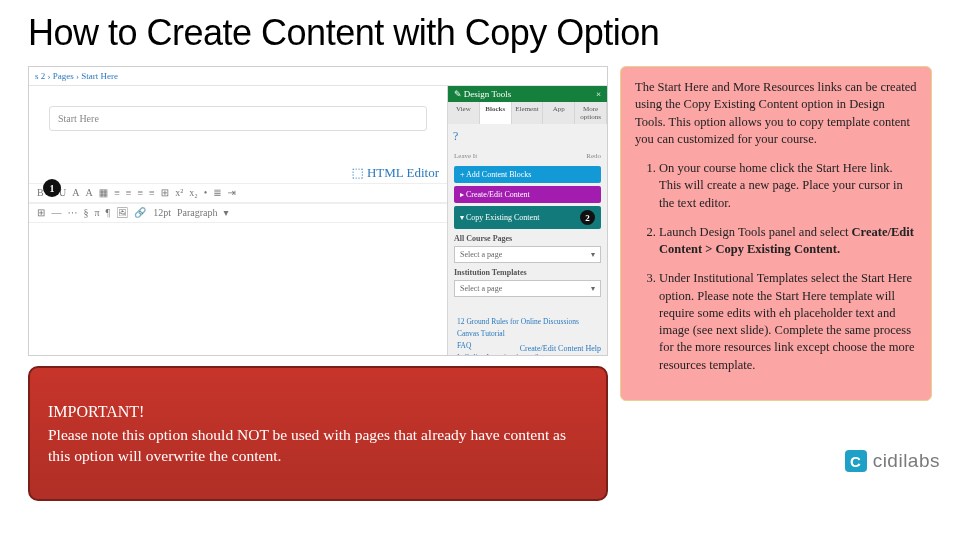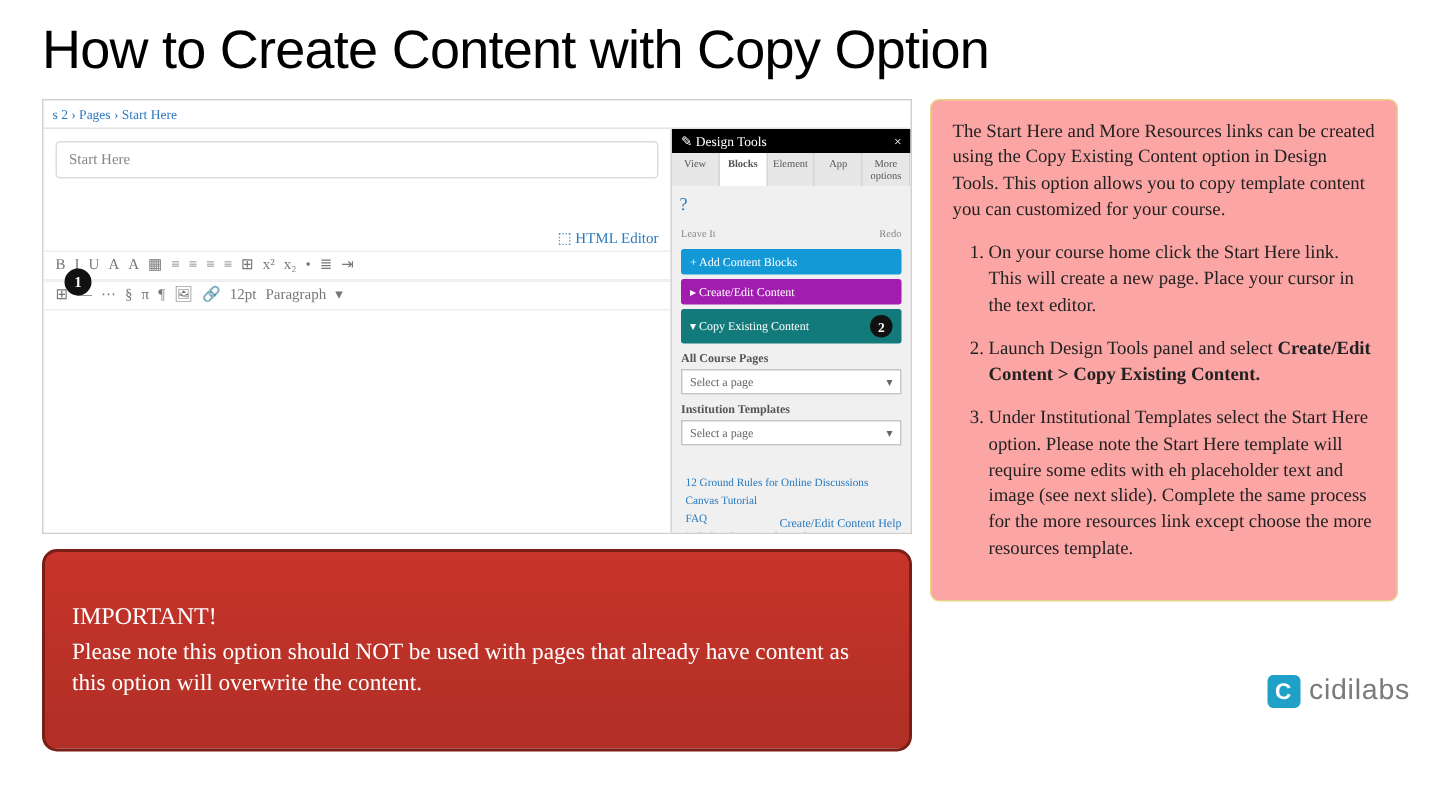--- a/index.html
+++ b/index.html
@@ -7,26 +7,26 @@
   .slide { width: 960px; height: 480px; position: relative; padding: 12px 28px 0 28px; }
   .title { font-size: 36px; font-weight: 400; letter-spacing: -0.5px; color: #000; margin-bottom: 12px; }
   .content { display: flex; gap: 12px; font-family: Liberation Serif, serif; }
   .left-col { flex: 0 0 580px; display: flex; flex-direction: column; gap: 10px; }
   .right-col { flex: 1; }
   
   .shot { border: 1px solid #cfcfcf; background: #f9f9f9; height: 290px; position: relative; font-size: 9px; color: #555; overflow: hidden; }
   .shot .crumbs { padding: 4px 6px; background: #fff; border-bottom: 1px solid #e4e4e4; color: #2a7abf; }
   .shot .row2 { display: flex; }
   .shot .editor { flex: 1; background: #fff; }
-  .shot .editor .pgtitle { margin: 8px; padding: 6px 8px; border: 1px solid #ddd; color: #888; font-size: 10px; border-radius: 3px; }
-  .shot .editor .htmlbtn { text-align: right; padding: 2px 8px; font-size: 10px; color: #2a7abf; margin-top: 32px; }
+  .shot .editor .pgtitle { margin: 20px; padding: 6px 8px; border: 1px solid #ddd; color: #888; font-size: 10px; border-radius: 3px; }
+  .shot .editor .htmlbtn { text-align: right; padding: 2px 8px; font-size: 13px; color: #2a7abf; margin-top: 32px; }
   .shot .editor .toolbar { display: flex; flex-wrap: wrap; gap: 4px 6px; padding: 4px 8px; border-top: 1px solid #eee; border-bottom: 1px solid #eee; color: #777; font-size: 10px; align-items: center; }
   .shot .editor .toolbar span { line-height: 1; }
   .shot .panel { width: 160px; background: #f0f0f0; border-left: 1px solid #d5d5d5; position: relative; }
-  .shot .panel .ptitle { background: #000000; color: #fff; padding: 3px 6px; font-size: 9px; display: flex; justify-content: space-between; }
+  .shot .panel .ptitle { background: #15803d; color: #fff; padding: 3px 6px; font-size: 9px; display: flex; justify-content: space-between; }
   .shot .panel .ptabs { display: flex; background: #e7e7e7; font-size: 7px; }
   .shot .panel .ptabs span { flex: 1; text-align: center; padding: 3px 1px; border-right: 1px solid #d5d5d5; }
   .shot .panel .ptabs span.active { background: #fff; font-weight: bold; }
   .shot .panel .help { color: #2a7abf; font-size: 12px; padding: 5px; }
   .shot .panel .helprow { display:flex; justify-content: space-between; padding: 3px 6px; font-size: 7px; color:#888;}
   .shot .panel .pbtn { margin: 3px 6px; padding: 4px 6px; color: #fff; font-size: 8px; border-radius: 2px; display:flex; align-items:center; gap:3px; }
   .shot .panel .pbtn.blue { background: #139ad6; }
   .shot .panel .pbtn.teal { background: #a21caf; }
   .shot .panel .pbtn.teal2 { background: #127a7a; }
   .shot .panel .sel { margin: 3px 6px; padding: 3px 5px; background: #fff; border: 1px solid #c5c5c5; font-size: 8px; color:#666; display:flex; justify-content:space-between; }

